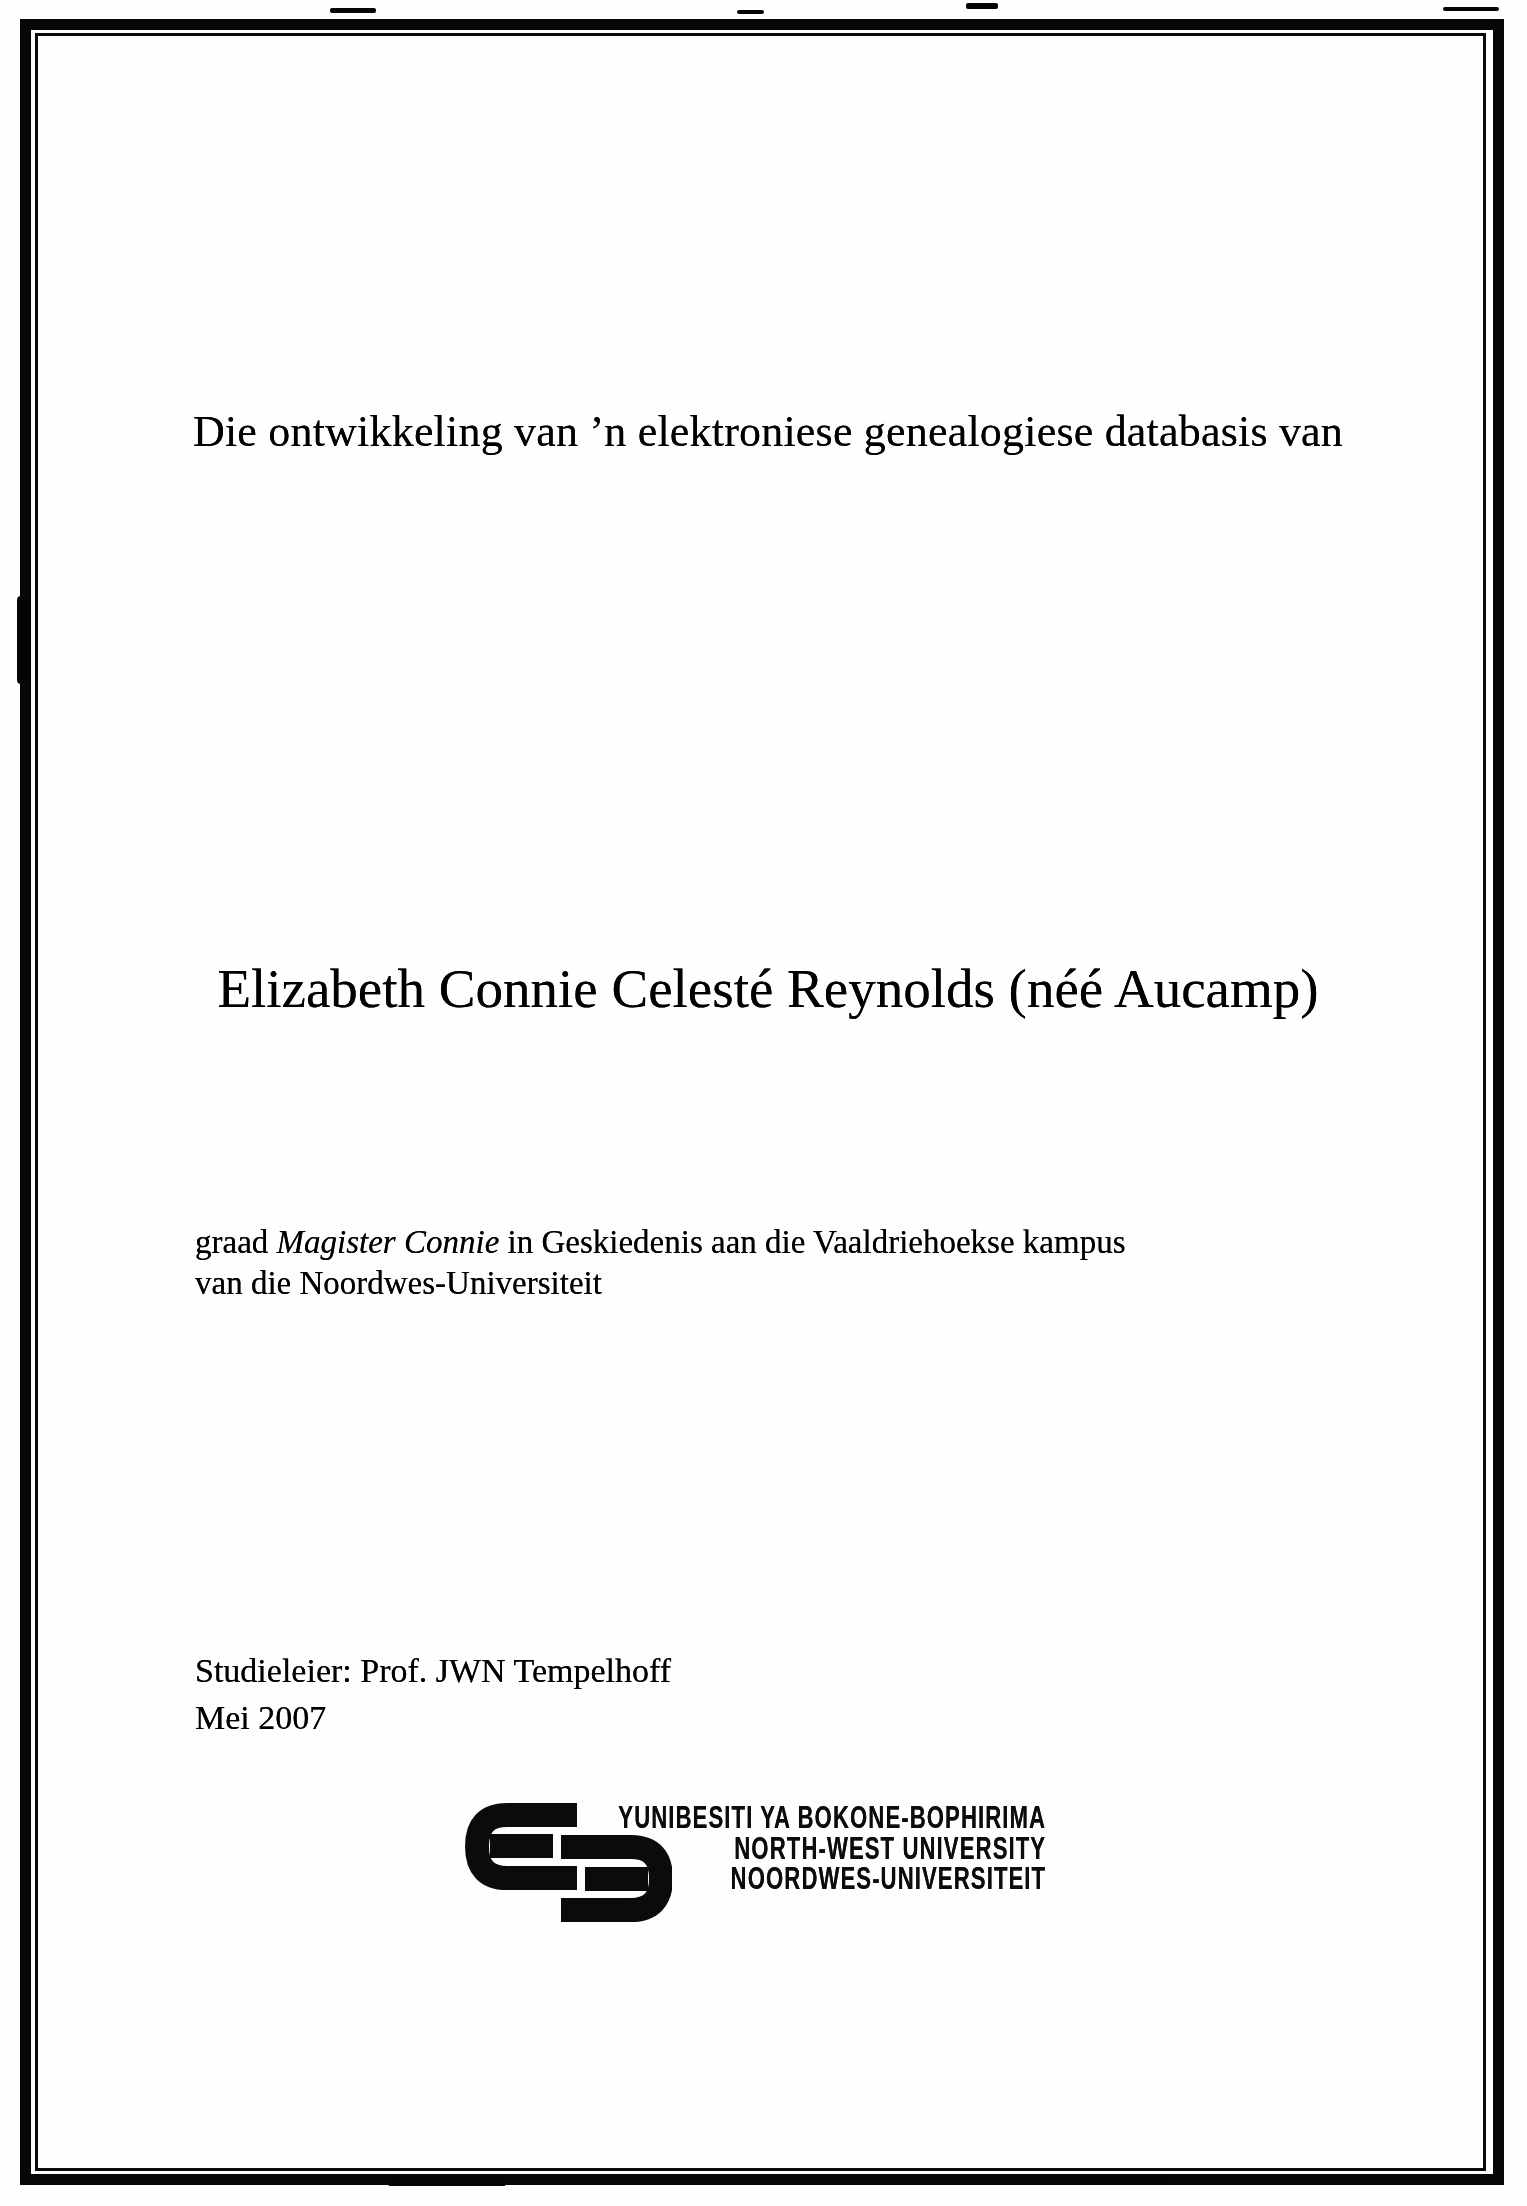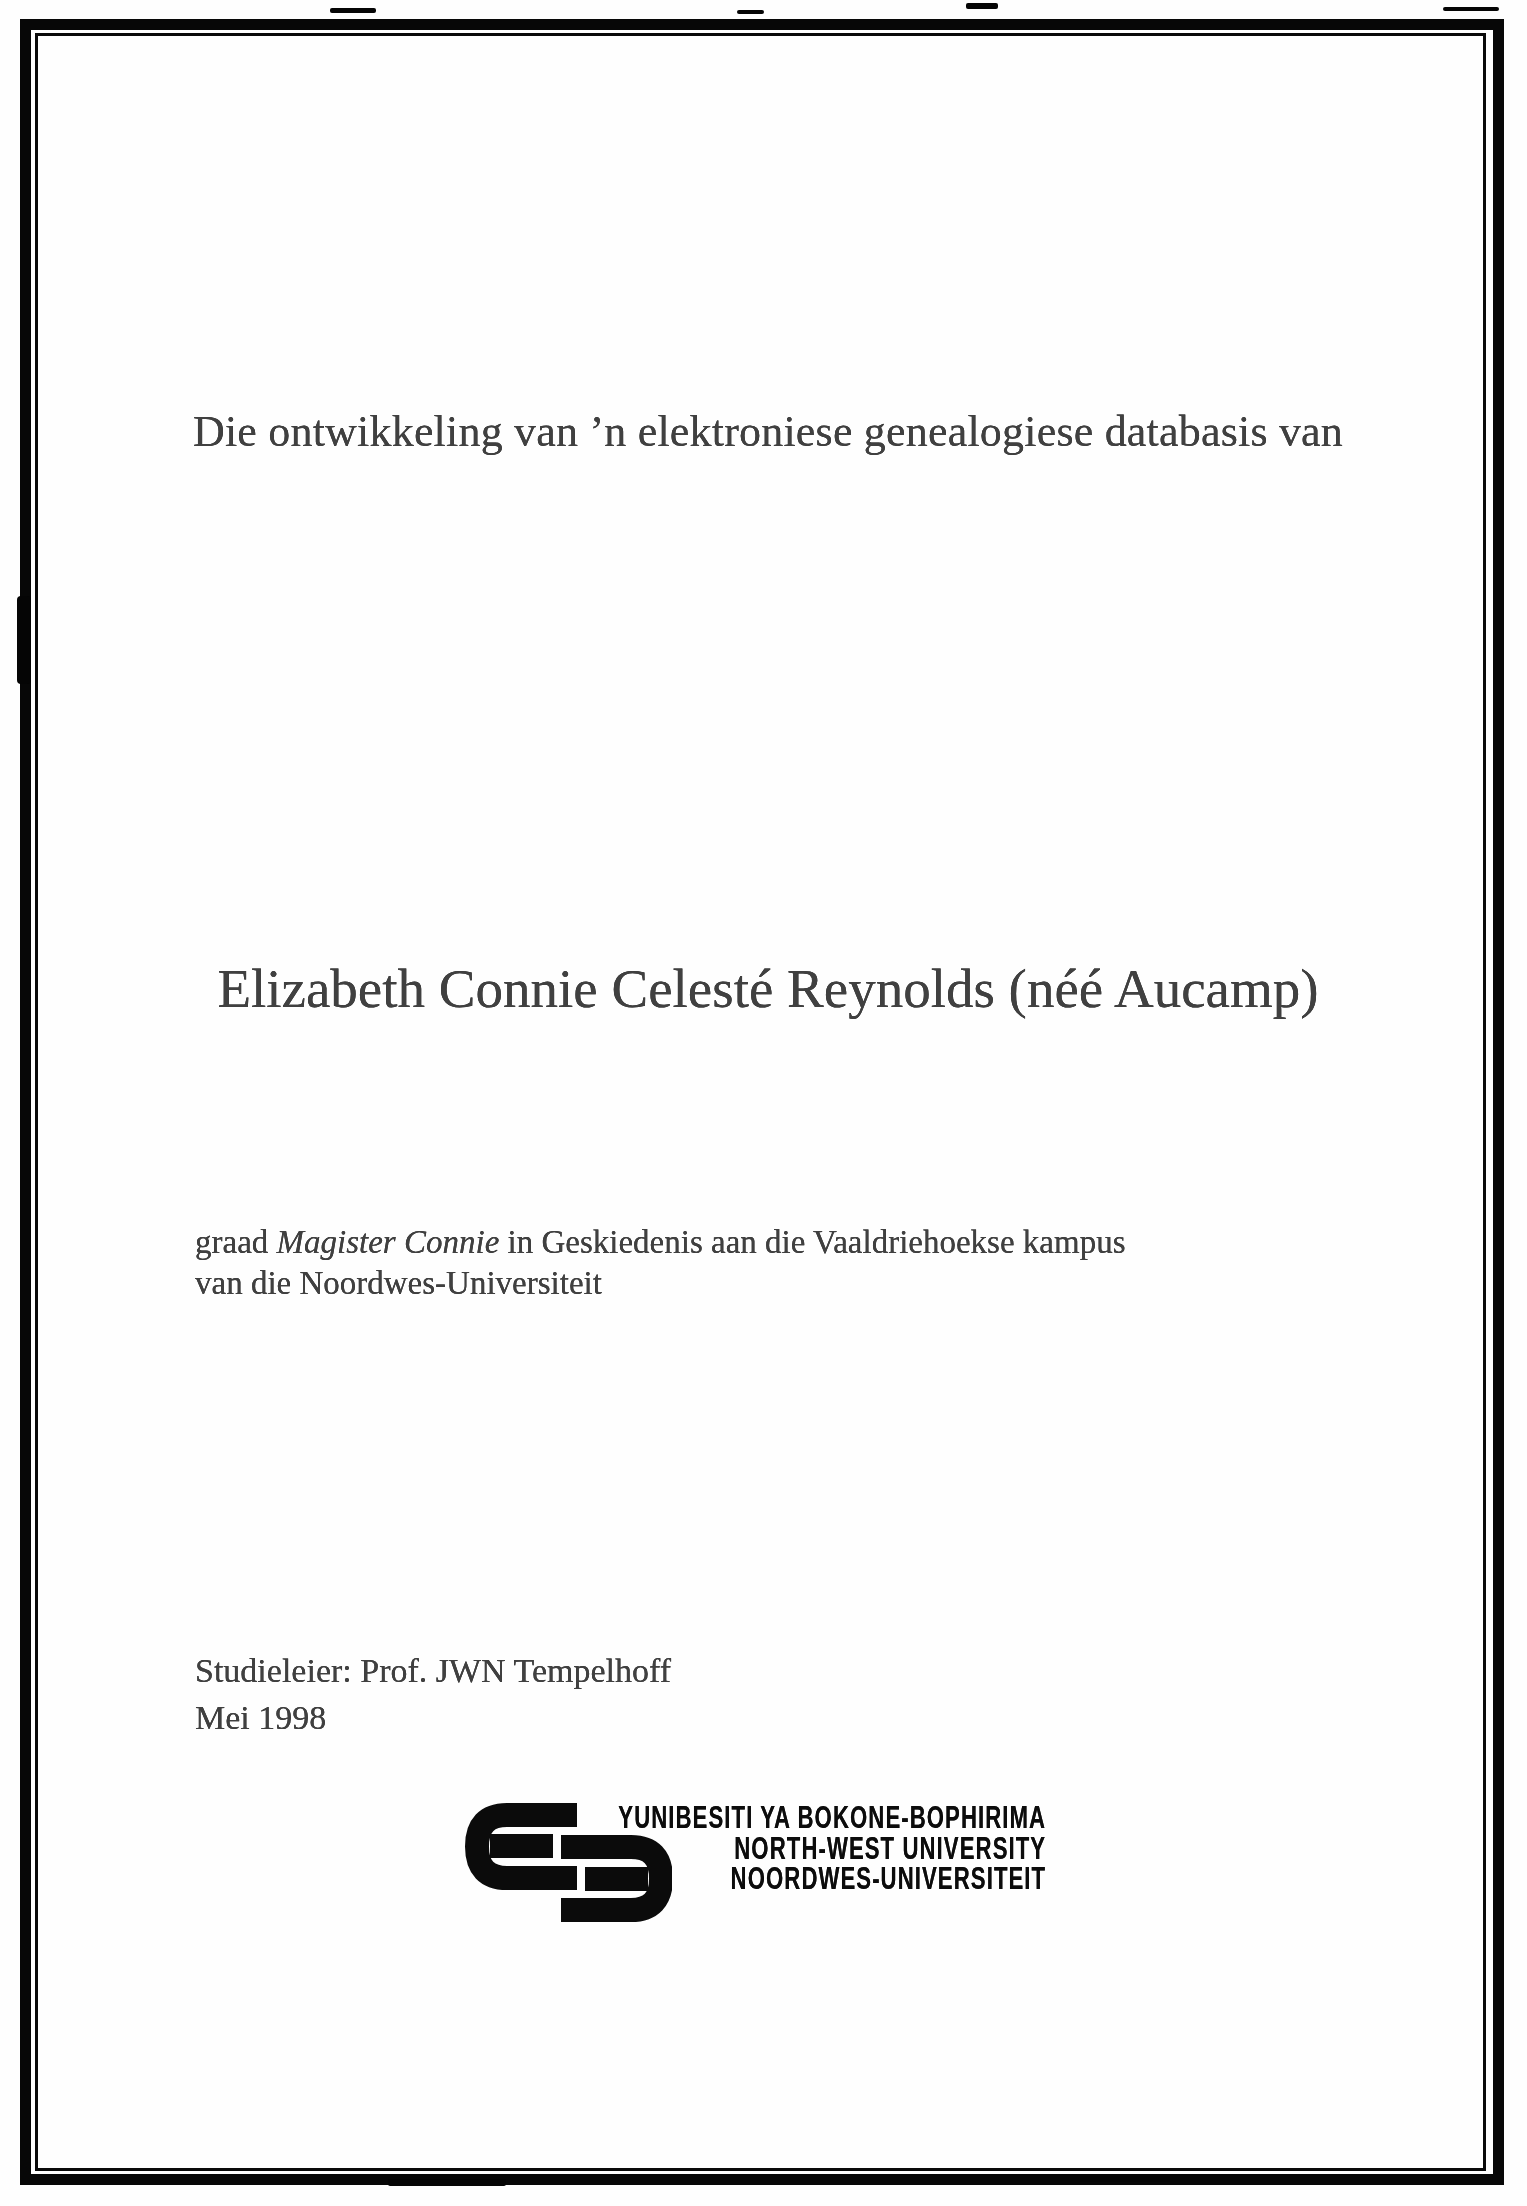--- a/index.html
+++ b/index.html
@@ -22,21 +22,21 @@
     width: 1484px; height: 2166px;
     border: 11px solid #070707;
     box-sizing: border-box;
   }
   .frame-inner {
     position: absolute; left: 35px; top: 33px;
     width: 1451px; height: 2138px;
     border: 3px solid #0a0a0a;
     box-sizing: border-box;
   }
-  .txt { position: absolute; color: #404040; text-shadow: 0 0 0.6px rgba(0,0,0,0.85); }
+  .txt { position: absolute; color: #000000; text-shadow: 0 0 0.6px rgba(0,0,0,0.85); }
 
   .title-block {
     left: 188px; top: 393px; width: 1160px;
     font-size: 44px; line-height: 77px;
     text-align: center; letter-spacing: 0.2px;
   }
   .byline {
     left: 188px; top: 802px; width: 1160px;
     font-size: 38px; text-align: center;
   }
@@ -108,21 +108,21 @@
 
   <div class="txt author">Elizabeth Connie Celesté Reynolds (néé Aucamp)</div>
 
   <div class="txt statement">
     <div><span>graad </span><i>Magister Connie</i><span> in Geskiedenis aan die Vaaldriehoekse kampus</span></div>
     <div>van die Noordwes-Universiteit</div>
   </div>
 
   <div class="txt supervisor-block">
     <div>Studieleier: Prof. JWN Tempelhoff</div>
-    <div>Mei 1998</div>
+    <div>Mei 2007</div>
   </div>
 
   <svg class="logo-mark" viewBox="0 0 210 130" xmlns="http://www.w3.org/2000/svg" aria-hidden="true">
     <g fill="none" stroke="#0b0b0b" stroke-width="24">
       <path d="M115,15 H45 Q15,15 15,46.5 Q15,78 45,78 H115"></path>
       <path d="M28,46 H91"></path>
       <g transform="rotate(180 107 62.5)">
         <path d="M115,15 H45 Q15,15 15,46.5 Q15,78 45,78 H115"></path>
         <path d="M28,46 H91"></path>
       </g>

